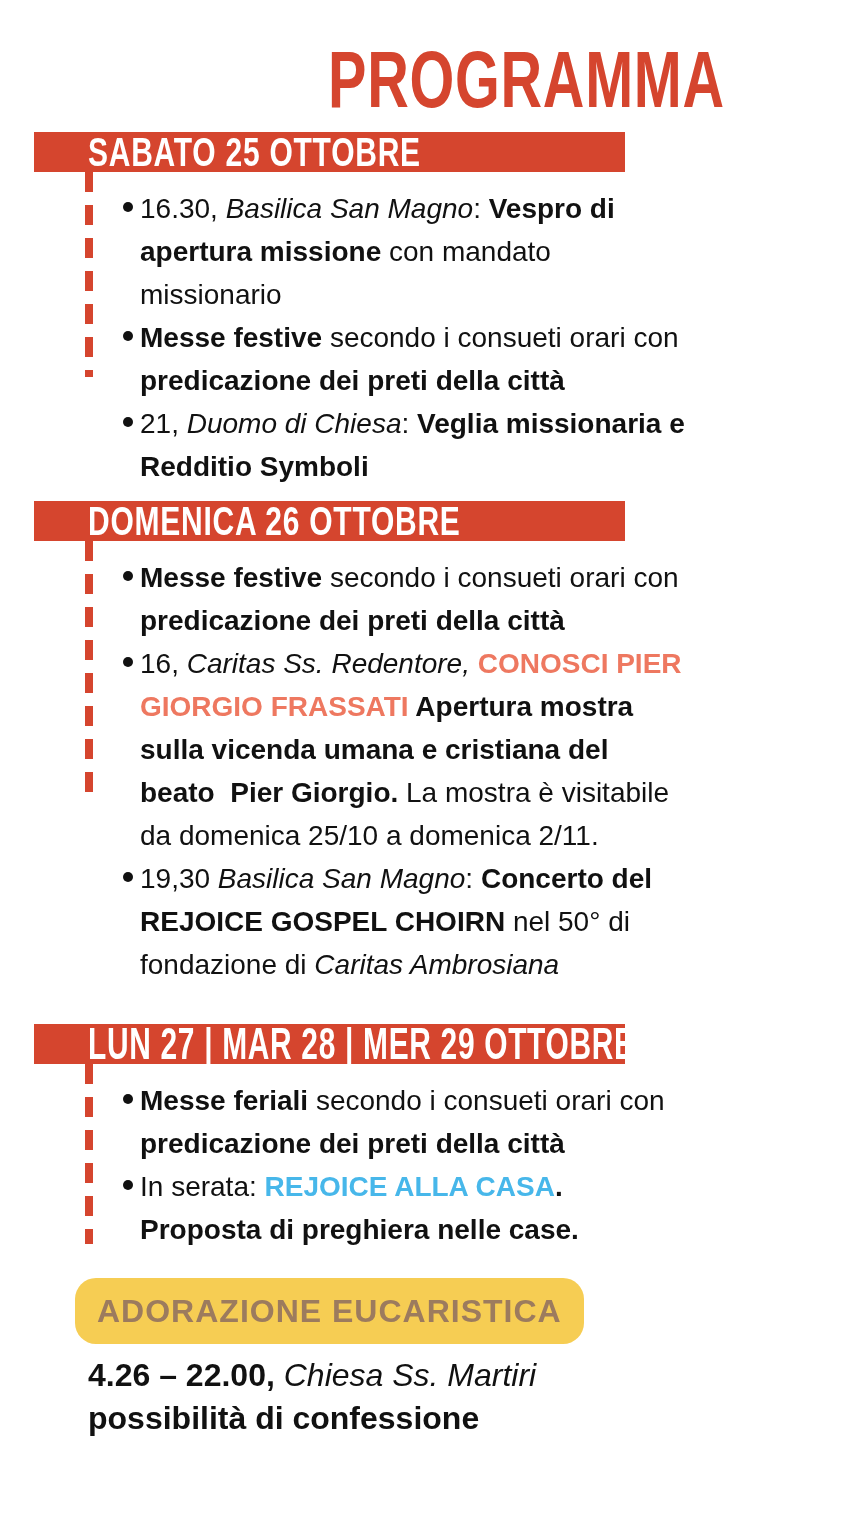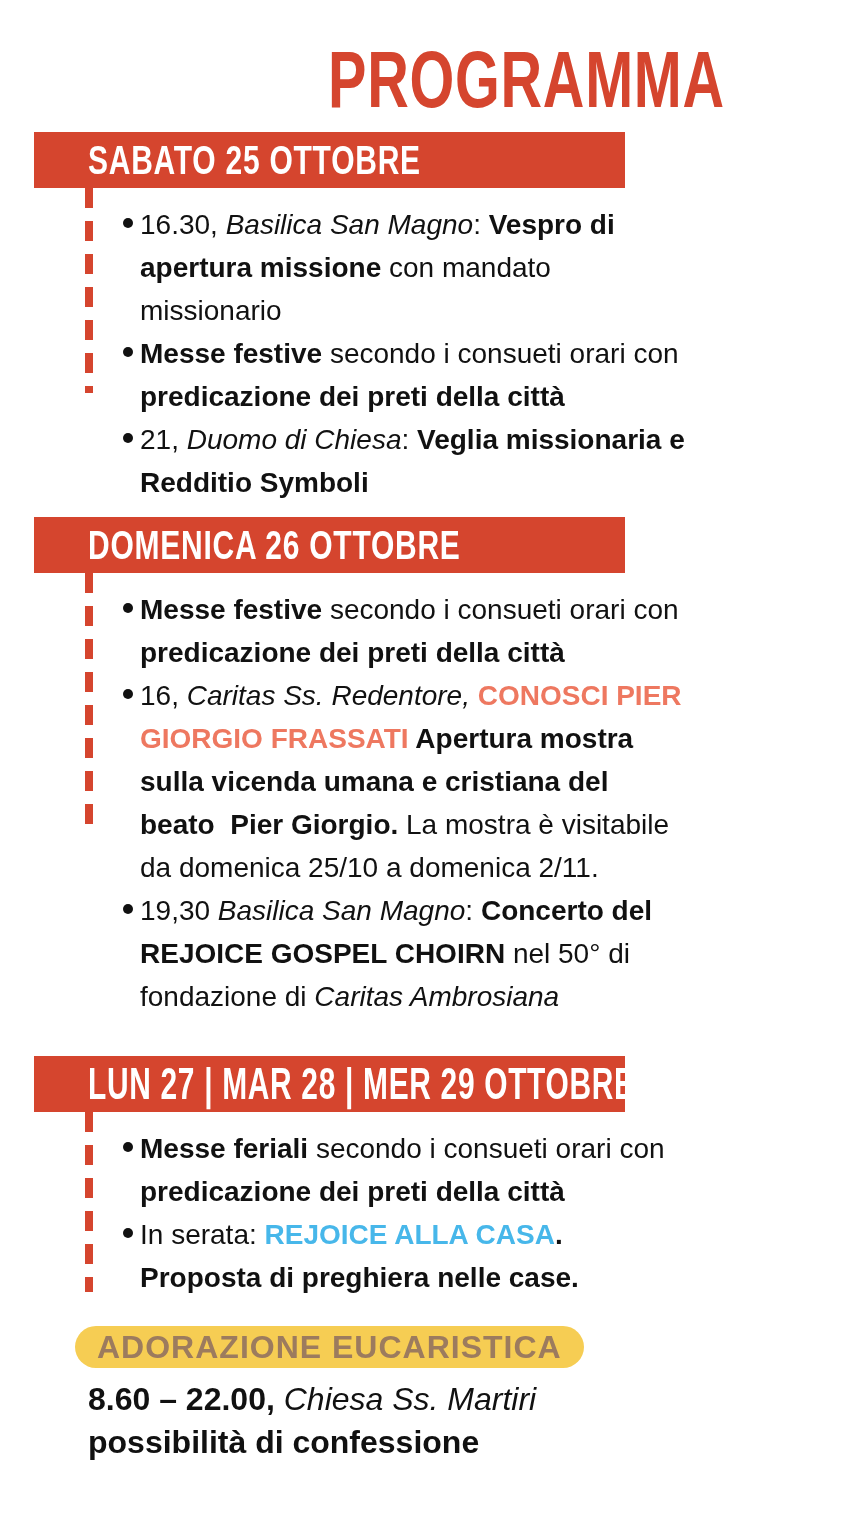--- a/index.html
+++ b/index.html
@@ -15,21 +15,21 @@
     margin:0 0 16px 328px;
     font-size:80px;line-height:72px;font-weight:700;
     color:var(--accent-red);
     transform:scaleX(.72);transform-origin:left top;
     letter-spacing:1px;white-space:nowrap;
   }
 
   .sec{margin-bottom:13px;}
   .sec.s2{margin-bottom:38px;}
   .banner{
-    margin-left:34px;width:591px;height:56px;
+    margin-left:34px;width:591px;height:40px;
     background:var(--accent-red);
     display:flex;align-items:center;
   }
   .blabel{
     color:#ffffff;font-weight:700;font-size:40px;
     margin-left:54px;letter-spacing:1px;white-space:nowrap;
     transform:scaleX(.75);transform-origin:left center;
   }
   .s3 .blabel{font-size:44px;transform:scaleX(.68);}
 
@@ -53,21 +53,21 @@
 
   .b{font-weight:700;}
   .i{font-style:italic;}
   .orange{color:var(--accent-orange);}
   .blue{color:var(--accent-blue);}
 
   .footer{margin-top:27px;}
   .pill{
     margin-left:75px;height:42px;border-radius:21px;
     background:var(--pill-yellow);
-    display:inline-flex;align-items:center;padding:0 22px;text-align:center;
+    display:inline-flex;align-items:center;padding:12px 22px;text-align:center;
   }
   .pill-label{
     font-weight:700;font-size:32px;letter-spacing:1px;
     color:var(--pill-brown);white-space:nowrap;
   }
   .hours{margin:10px 0 0 88px;font-size:32px;line-height:43px;}
   .confession{margin-left:88px;font-size:32px;line-height:43px;font-weight:700;}
 </style>
 </head>
 <body>
@@ -152,18 +152,18 @@
           </li>
         </ul>
     </div>
   </section>
 
   <div class="footer">
     <div class="pill">
       <span class="pill-label">ADORAZIONE EUCARISTICA</span>
     </div>
     <div class="hours">
-      <span class="b">8.60 – 22.00,</span><span class="i"> Chiesa Ss. Martiri</span>
+      <span class="b">4.26 – 22.00,</span><span class="i"> Chiesa Ss. Martiri</span>
     </div>
     <div class="confession">possibilità di confessione</div>
   </div>
 
 </div>
 
 </body></html>

